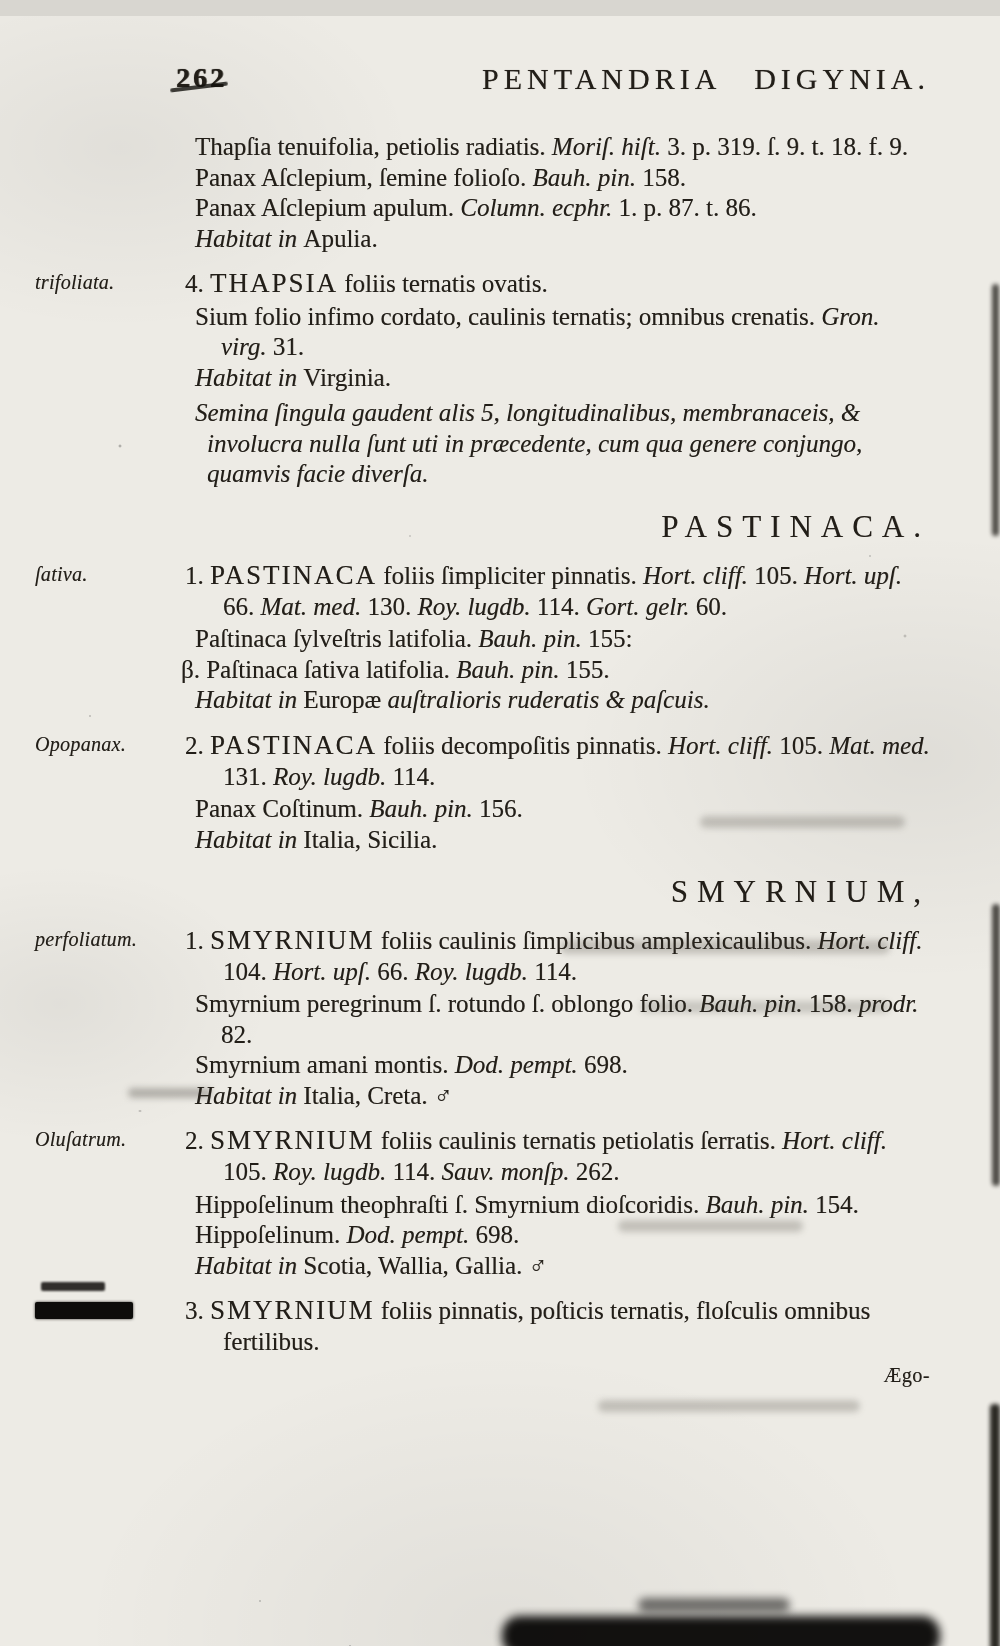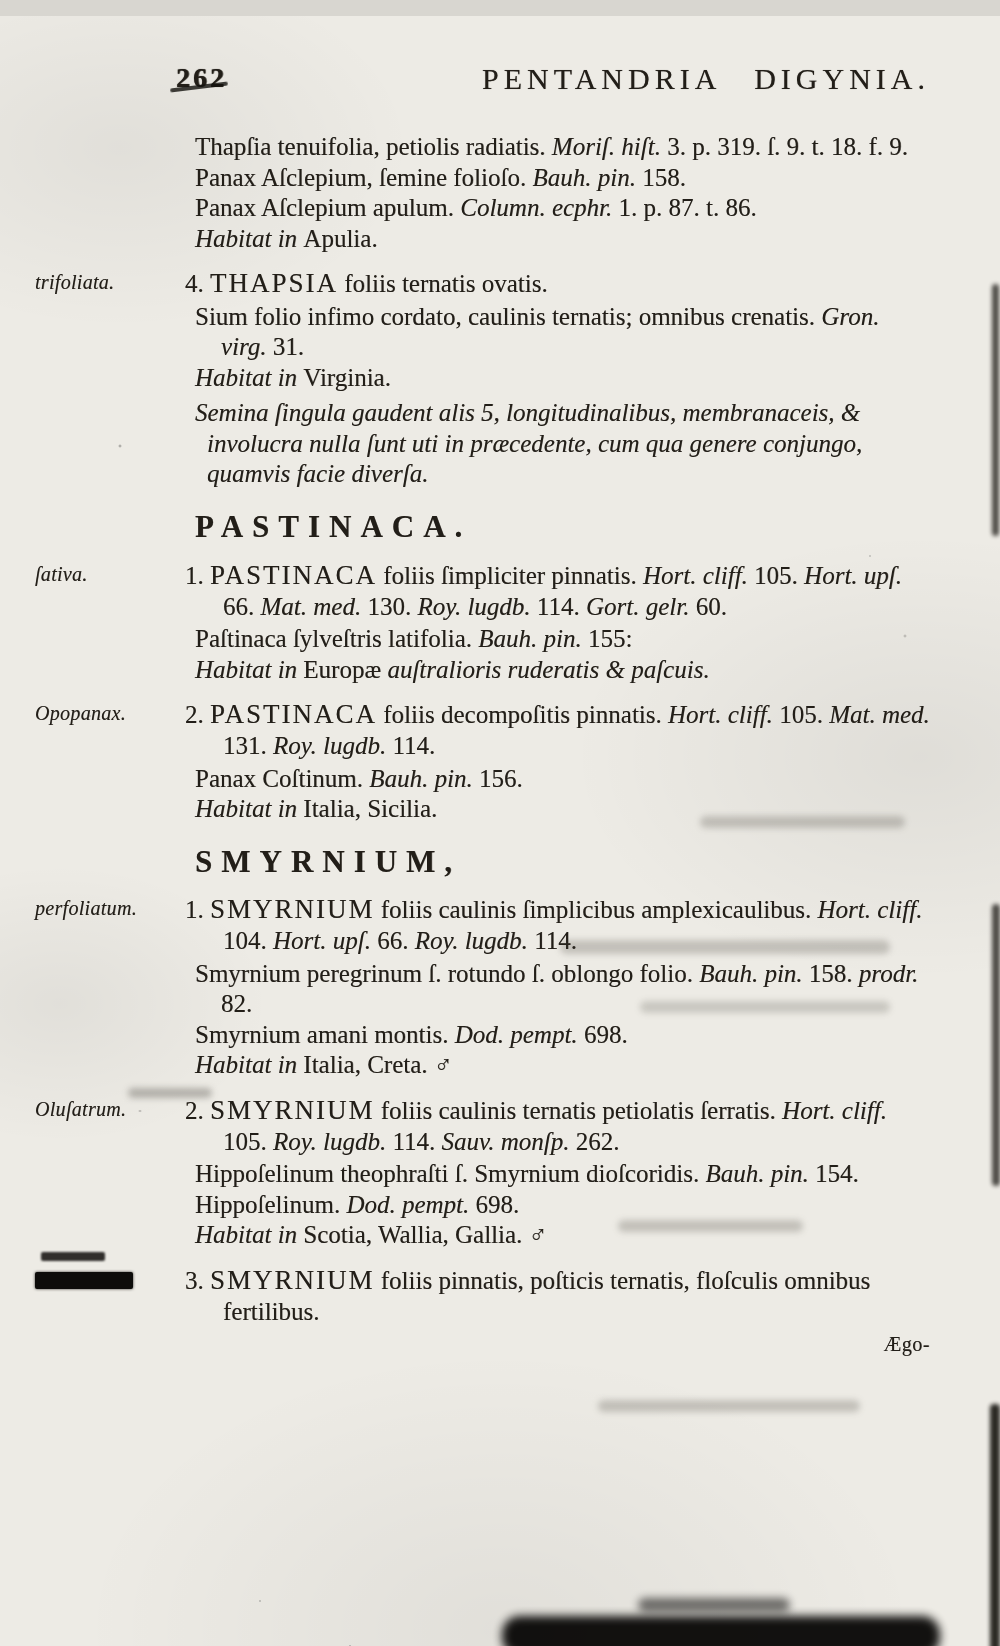--- a/index.html
+++ b/index.html
@@ -56,21 +56,21 @@
     position:relative;
     margin:26px 70px 0 195px;
     font-size:25px;line-height:1.22;
     text-shadow:0.3px 0.3px 0.5px rgba(30,25,18,.45);
   }
   .block{position:relative;}
   .syn,.habitat{padding-left:26px;text-indent:-26px;}
   .species{margin:13px 0 2px -10px;padding-left:38px;text-indent:-38px;}
   .note{margin:5px 0 7px -10px;padding-left:22px;text-indent:-12px;}
   .outdent{margin-left:-14px;}
-  .heading{margin:18px 0 9px;padding-left:0;text-indent:0;text-align:left;font-weight:bold;}
+  .heading{margin:18px 0 9px;padding-left:0;text-indent:0;text-align:right;}
   .run-r{font-style:normal;}
   .run-i{font-style:italic;}
   .run-c{font-size:27px;letter-spacing:2px;}
   .run-h{font-size:31px;letter-spacing:9px;}
   .margin-label{
     position:absolute;left:-150px;top:4px;width:138px;
     font-style:italic;font-size:20px;line-height:1.1;letter-spacing:.3px;
     text-indent:0;
   }
   .margin-label.redacted{
@@ -123,20 +123,21 @@
       <div class="block syn"><span class="run-r">Panax Aſclepium, ſemine folioſo. </span><span class="run-i">Bauh. pin.</span><span class="run-r"> 158.</span></div>
       <div class="block syn"><span class="run-r">Panax Aſclepium apulum. </span><span class="run-i">Column. ecphr.</span><span class="run-r"> 1. p. 87. t. 86.</span></div>
       <div class="block habitat"><span class="run-i">Habitat in </span><span class="run-r">Apulia.</span></div>
       <div class="block species"><span class="margin-label">trifoliata.</span><span class="run-r">4. </span><span class="run-c">THAPSIA</span><span class="run-r"> foliis ternatis ovatis.</span></div>
       <div class="block syn"><span class="run-r">Sium folio infimo cordato, caulinis ternatis; omnibus crenatis. </span><span class="run-i">Gron. virg.</span><span class="run-r"> 31.</span></div>
       <div class="block habitat"><span class="run-i">Habitat in </span><span class="run-r">Virginia.</span></div>
       <div class="block note"><span class="run-i">Semina ſingula gaudent alis 5, longitudinalibus, membranaceis, &amp; involucra nulla ſunt uti in præcedente, cum qua genere conjungo, quamvis facie diverſa.</span></div>
       <div class="block heading"><span class="run-h">PASTINACA.</span></div>
       <div class="block species"><span class="margin-label">ſativa.</span><span class="run-r">1. </span><span class="run-c">PASTINACA</span><span class="run-r"> foliis ſimpliciter pinnatis. </span><span class="run-i">Hort. cliff.</span><span class="run-r"> 105. </span><span class="run-i">Hort. upſ.</span><span class="run-r"> 66. </span><span class="run-i">Mat. med.</span><span class="run-r"> 130. </span><span class="run-i">Roy. lugdb.</span><span class="run-r"> 114. </span><span class="run-i">Gort. gelr.</span><span class="run-r"> 60.</span></div>
       <div class="block syn"><span class="run-r">Paſtinaca ſylveſtris latifolia. </span><span class="run-i">Bauh. pin.</span><span class="run-r"> 155:</span></div>
+      <div class="block syn outdent"><span class="run-r">β. Paſtinaca ſativa latifolia. </span><span class="run-i">Bauh. pin.</span><span class="run-r"> 155.</span></div>
       <div class="block habitat"><span class="run-i">Habitat in </span><span class="run-r">Europæ </span><span class="run-i">auſtralioris ruderatis &amp; paſcuis.</span></div>
       <div class="block species"><span class="margin-label">Opopanax.</span><span class="run-r">2. </span><span class="run-c">PASTINACA</span><span class="run-r"> foliis decompoſitis pinnatis. </span><span class="run-i">Hort. cliff.</span><span class="run-r"> 105. </span><span class="run-i">Mat. med.</span><span class="run-r"> 131. </span><span class="run-i">Roy. lugdb.</span><span class="run-r"> 114.</span></div>
       <div class="block syn"><span class="run-r">Panax Coſtinum. </span><span class="run-i">Bauh. pin.</span><span class="run-r"> 156.</span></div>
       <div class="block habitat"><span class="run-i">Habitat in </span><span class="run-r">Italia, Sicilia.</span></div>
       <div class="block heading"><span class="run-h">SMYRNIUM,</span></div>
       <div class="block species"><span class="margin-label">perfoliatum.</span><span class="run-r">1. </span><span class="run-c">SMYRNIUM</span><span class="run-r"> foliis caulinis ſimplicibus amplexicaulibus. </span><span class="run-i">Hort. cliff.</span><span class="run-r"> 104. </span><span class="run-i">Hort. upſ.</span><span class="run-r"> 66. </span><span class="run-i">Roy. lugdb.</span><span class="run-r"> 114.</span></div>
       <div class="block syn"><span class="run-r">Smyrnium peregrinum ſ. rotundo ſ. oblongo folio. </span><span class="run-i">Bauh. pin.</span><span class="run-r"> 158. </span><span class="run-i">prodr.</span><span class="run-r"> 82.</span></div>
       <div class="block syn"><span class="run-r">Smyrnium amani montis. </span><span class="run-i">Dod. pempt.</span><span class="run-r"> 698.</span></div>
       <div class="block habitat"><span class="run-i">Habitat in </span><span class="run-r">Italia, Creta. ♂</span></div>
       <div class="block species"><span class="margin-label">Oluſatrum.</span><span class="run-r">2. </span><span class="run-c">SMYRNIUM</span><span class="run-r"> foliis caulinis ternatis petiolatis ſerratis. </span><span class="run-i">Hort. cliff.</span><span class="run-r"> 105. </span><span class="run-i">Roy. lugdb.</span><span class="run-r"> 114. </span><span class="run-i">Sauv. monſp.</span><span class="run-r"> 262.</span></div>

